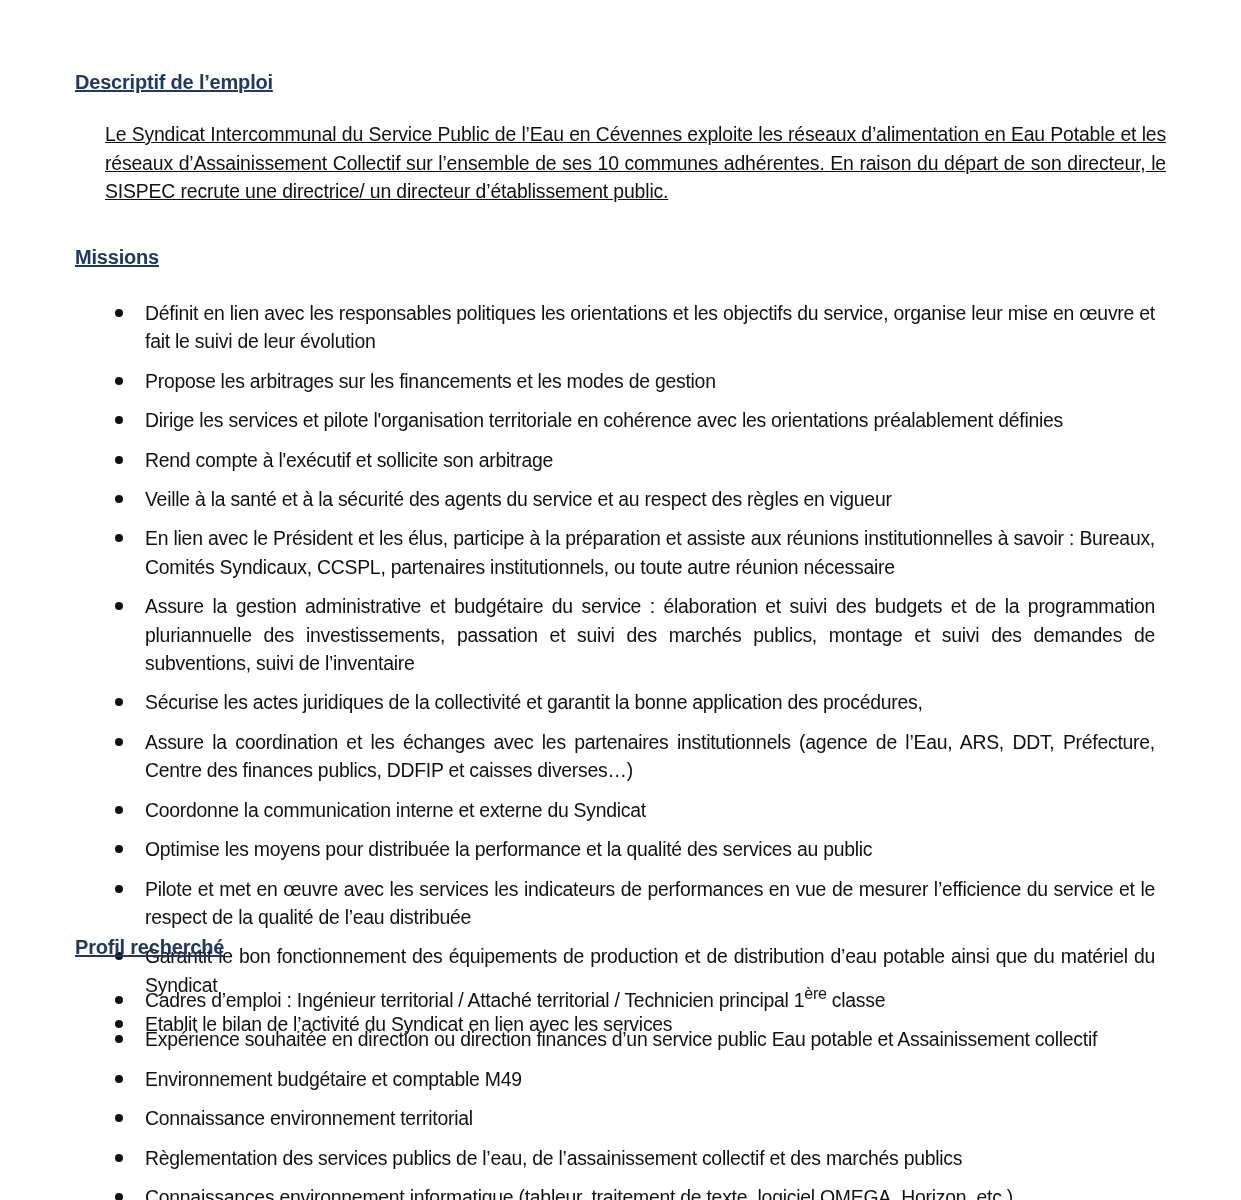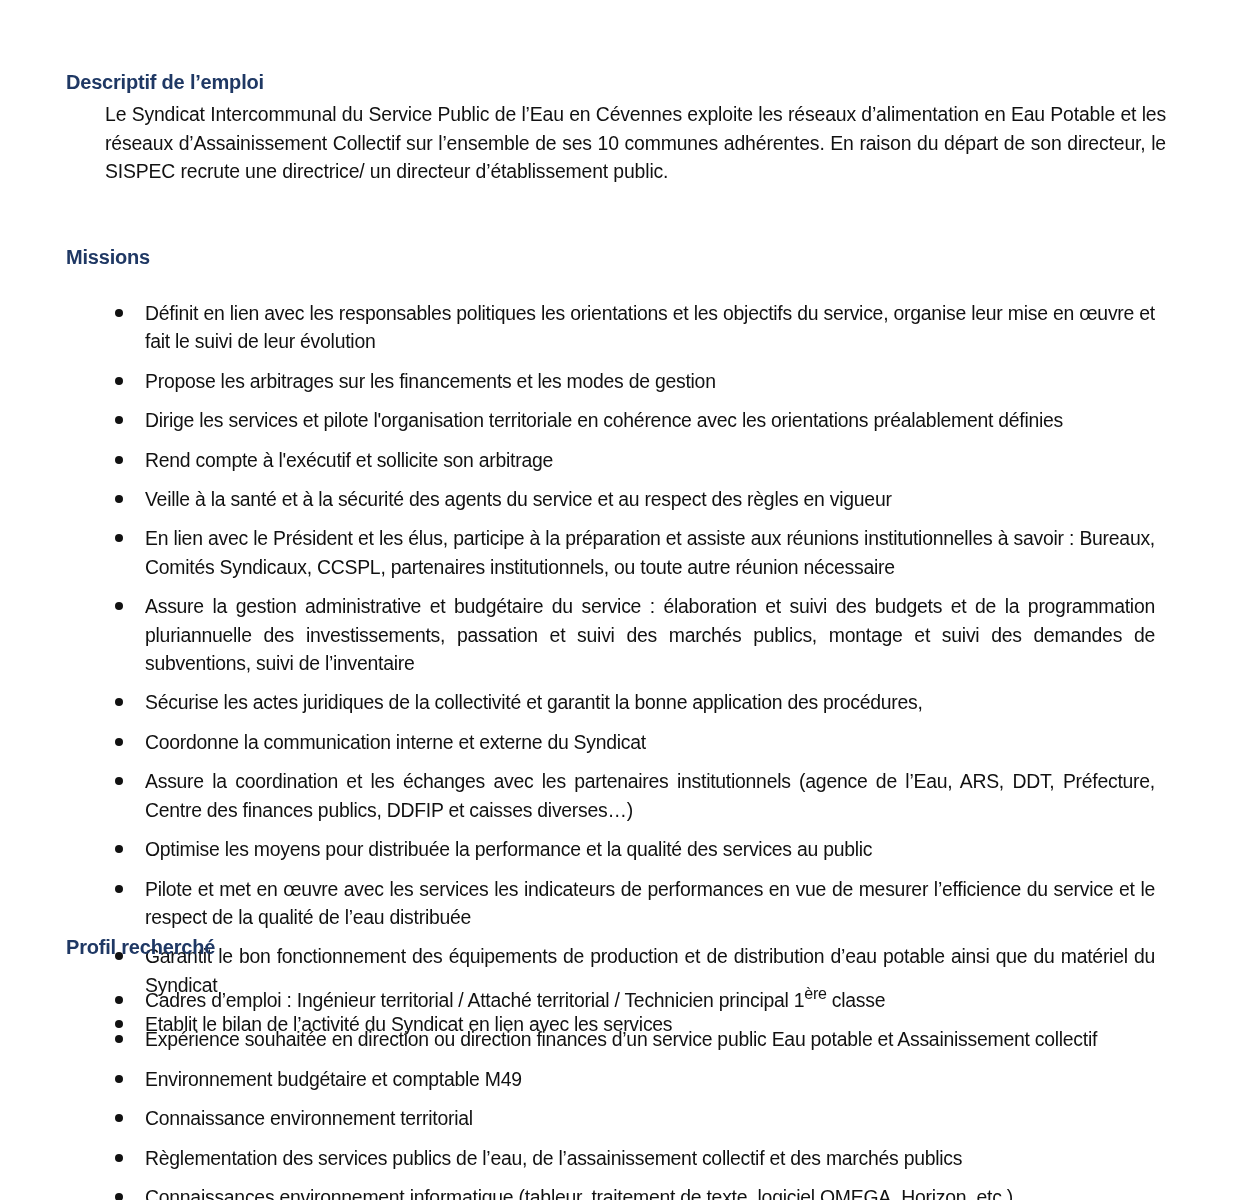--- a/index.html
+++ b/index.html
@@ -17,27 +17,28 @@
     }
     .page {
       position: absolute;
       left: 0;
       top: 0;
       width: 1241px;
       height: 1200px;
     }
     .section-title {
       position: absolute;
-      left: 66px;
+      left: 75px;
       font-size: 20px;
       font-weight: bold;
       color: #1f3864;
       letter-spacing: -0.2px;
       margin: 0;
       line-height: 24px;
+      text-decoration: underline;
     }
     .para {
       position: absolute;
       left: 105px;
       width: 1061px;
       font-size: 19.4px;
       line-height: 28.5px;
       text-align: justify;
       margin: 0;
       letter-spacing: -0.15px;
@@ -73,34 +74,34 @@
       line-height: 0;
       vertical-align: 8px;
     }
   </style>
 </head>
 <body>
 
 <div class="page">
 
   <h2 class="section-title" style="top:70px;">Descriptif de l’emploi</h2>
-  <p class="para" style="top:100px;">Le Syndicat Intercommunal du Service Public de l’Eau en Cévennes exploite les réseaux d’alimentation en Eau Potable et les réseaux d’Assainissement Collectif sur l’ensemble de ses 10 communes adhérentes. En raison du départ de son directeur, le SISPEC recrute une directrice/ un directeur d’établissement public.</p>
+  <p class="para" style="top:120px;text-decoration:underline;">Le Syndicat Intercommunal du Service Public de l’Eau en Cévennes exploite les réseaux d’alimentation en Eau Potable et les réseaux d’Assainissement Collectif sur l’ensemble de ses 10 communes adhérentes. En raison du départ de son directeur, le SISPEC recrute une directrice/ un directeur d’établissement public.</p>
 
   <h2 class="section-title" style="top:245px;">Missions</h2>
   <ul class="bullets" style="top:288px;">
     <li><span class="bullet"></span><span class="text">Définit en lien avec les responsables politiques les orientations et les objectifs du service, organise leur mise en œuvre et fait le suivi de leur évolution</span></li>
     <li><span class="bullet"></span><span class="text">Propose les arbitrages sur les financements et les modes de gestion</span></li>
     <li><span class="bullet"></span><span class="text">Dirige les services et pilote l'organisation territoriale en cohérence avec les orientations préalablement définies</span></li>
     <li><span class="bullet"></span><span class="text">Rend compte à l'exécutif et sollicite son arbitrage</span></li>
     <li><span class="bullet"></span><span class="text">Veille à la santé et à la sécurité des agents du service et au respect des règles en vigueur</span></li>
     <li><span class="bullet"></span><span class="text">En lien avec le Président et les élus, participe à la préparation et assiste aux réunions institutionnelles à savoir : Bureaux, Comités Syndicaux, CCSPL, partenaires institutionnels, ou toute autre réunion nécessaire</span></li>
     <li><span class="bullet"></span><span class="text">Assure la gestion administrative et budgétaire du service : élaboration et suivi des budgets et de la programmation pluriannuelle des investissements, passation et suivi des marchés publics, montage et suivi des demandes de subventions, suivi de l’inventaire</span></li>
     <li><span class="bullet"></span><span class="text">Sécurise les actes juridiques de la collectivité et garantit la bonne application des procédures,</span></li>
+    <li><span class="bullet"></span><span class="text">Assure la coordination et les échanges avec les partenaires institutionnels (agence de l’Eau, ARS, DDT, Préfecture, Centre des finances publics, DDFIP et caisses diverses…)</span></li>
     <li><span class="bullet"></span><span class="text">Coordonne la communication interne et externe du Syndicat</span></li>
-    <li><span class="bullet"></span><span class="text">Assure la coordination et les échanges avec les partenaires institutionnels (agence de l’Eau, ARS, DDT, Préfecture, Centre des finances publics, DDFIP et caisses diverses…)</span></li>
     <li><span class="bullet"></span><span class="text">Optimise les moyens pour distribuée la performance et la qualité des services au public</span></li>
     <li><span class="bullet"></span><span class="text">Pilote et met en œuvre avec les services les indicateurs de performances en vue de mesurer l’efficience du service et le respect de la qualité de l’eau distribuée</span></li>
     <li><span class="bullet"></span><span class="text">Garantit le bon fonctionnement des équipements de production et de distribution d’eau potable ainsi que du matériel du Syndicat</span></li>
     <li><span class="bullet"></span><span class="text">Etablit le bilan de l’activité du Syndicat en lien avec les services</span></li>
   </ul>
 
   <h2 class="section-title" style="top:935px;">Profil recherché</h2>
   <ul class="bullets" style="top:975px;">
     <li><span class="bullet"></span><span class="text"><span>Cadres d’emploi : Ingénieur territorial / Attaché  territorial / Technicien principal 1</span><sup>ère</sup><span> classe</span></span></li>
     <li><span class="bullet"></span><span class="text">Expérience souhaitée en direction ou direction finances d’un service public Eau potable et Assainissement collectif</span></li>

